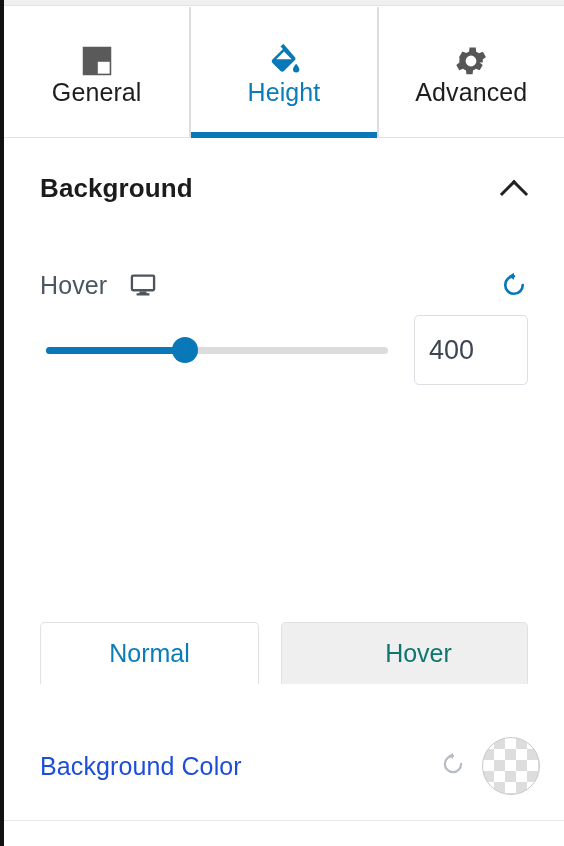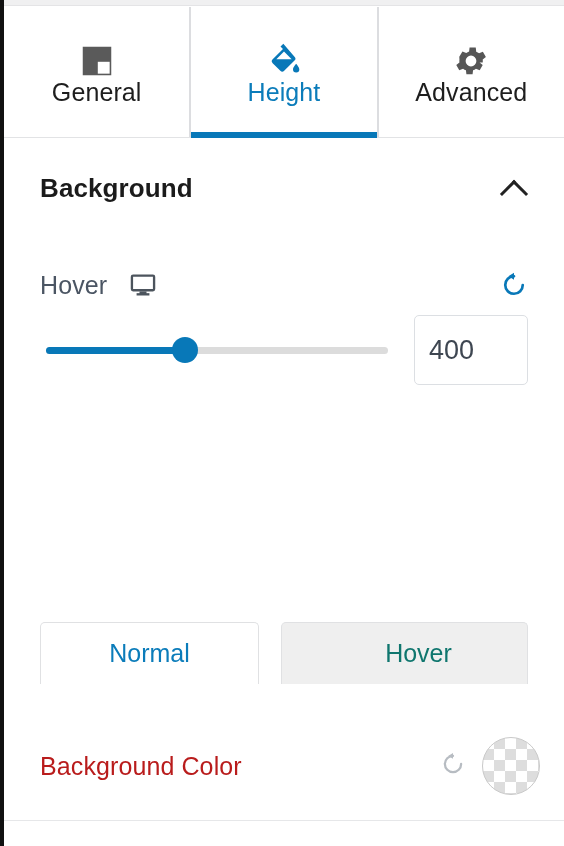--- a/index.html
+++ b/index.html
@@ -238,21 +238,21 @@
     left: 0; right: 0;
     top: 712px;
     height: 108px;
     display: flex;
     align-items: center;
     padding: 0 24px 0 36px;
     box-sizing: border-box;
   }
   .bgcolor-label {
     font-size: 25px;
-    color: #b91c1c;
+    color: #1d4ed8;
     letter-spacing: 0.1px;
   }
   .bgcolor-right {
     margin-left: auto;
     display: flex;
     align-items: center;
     gap: 16px;
   }
   .swatch {
     width: 58px; height: 58px;

